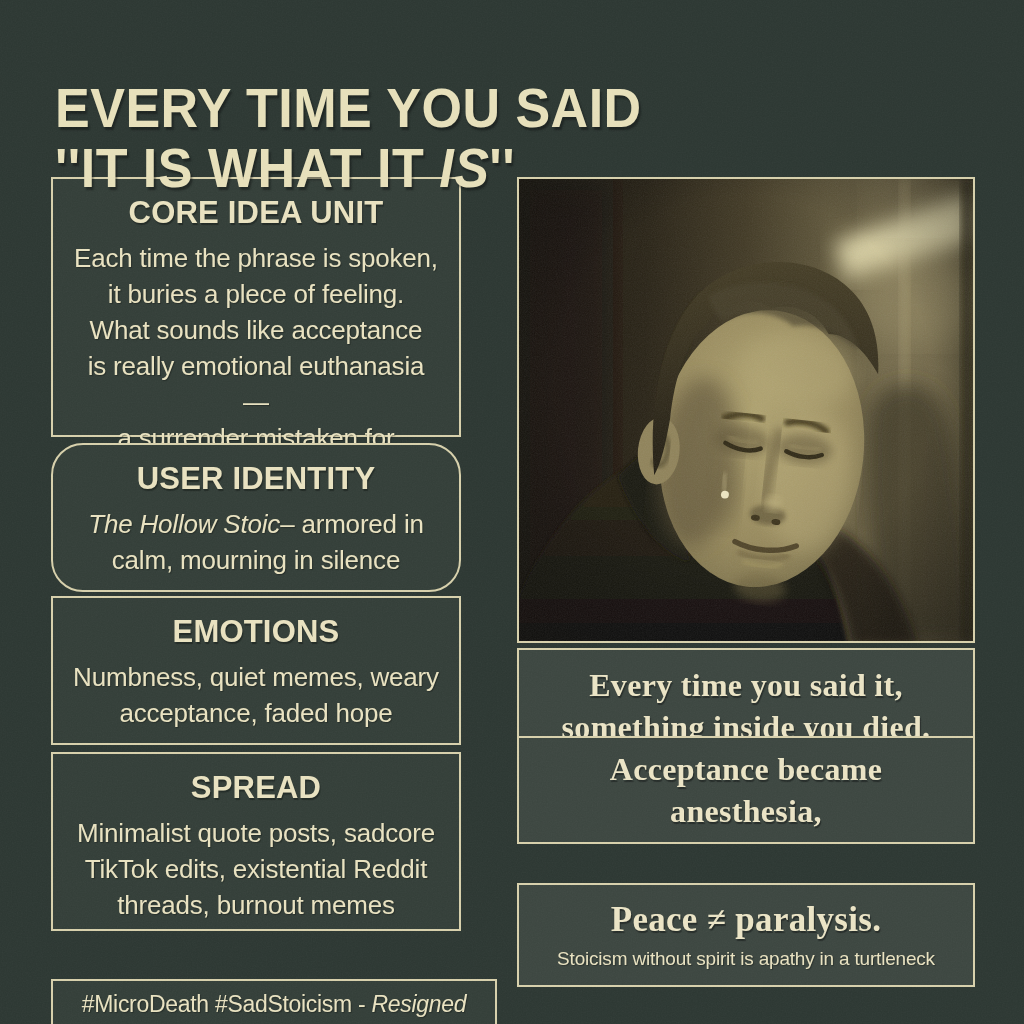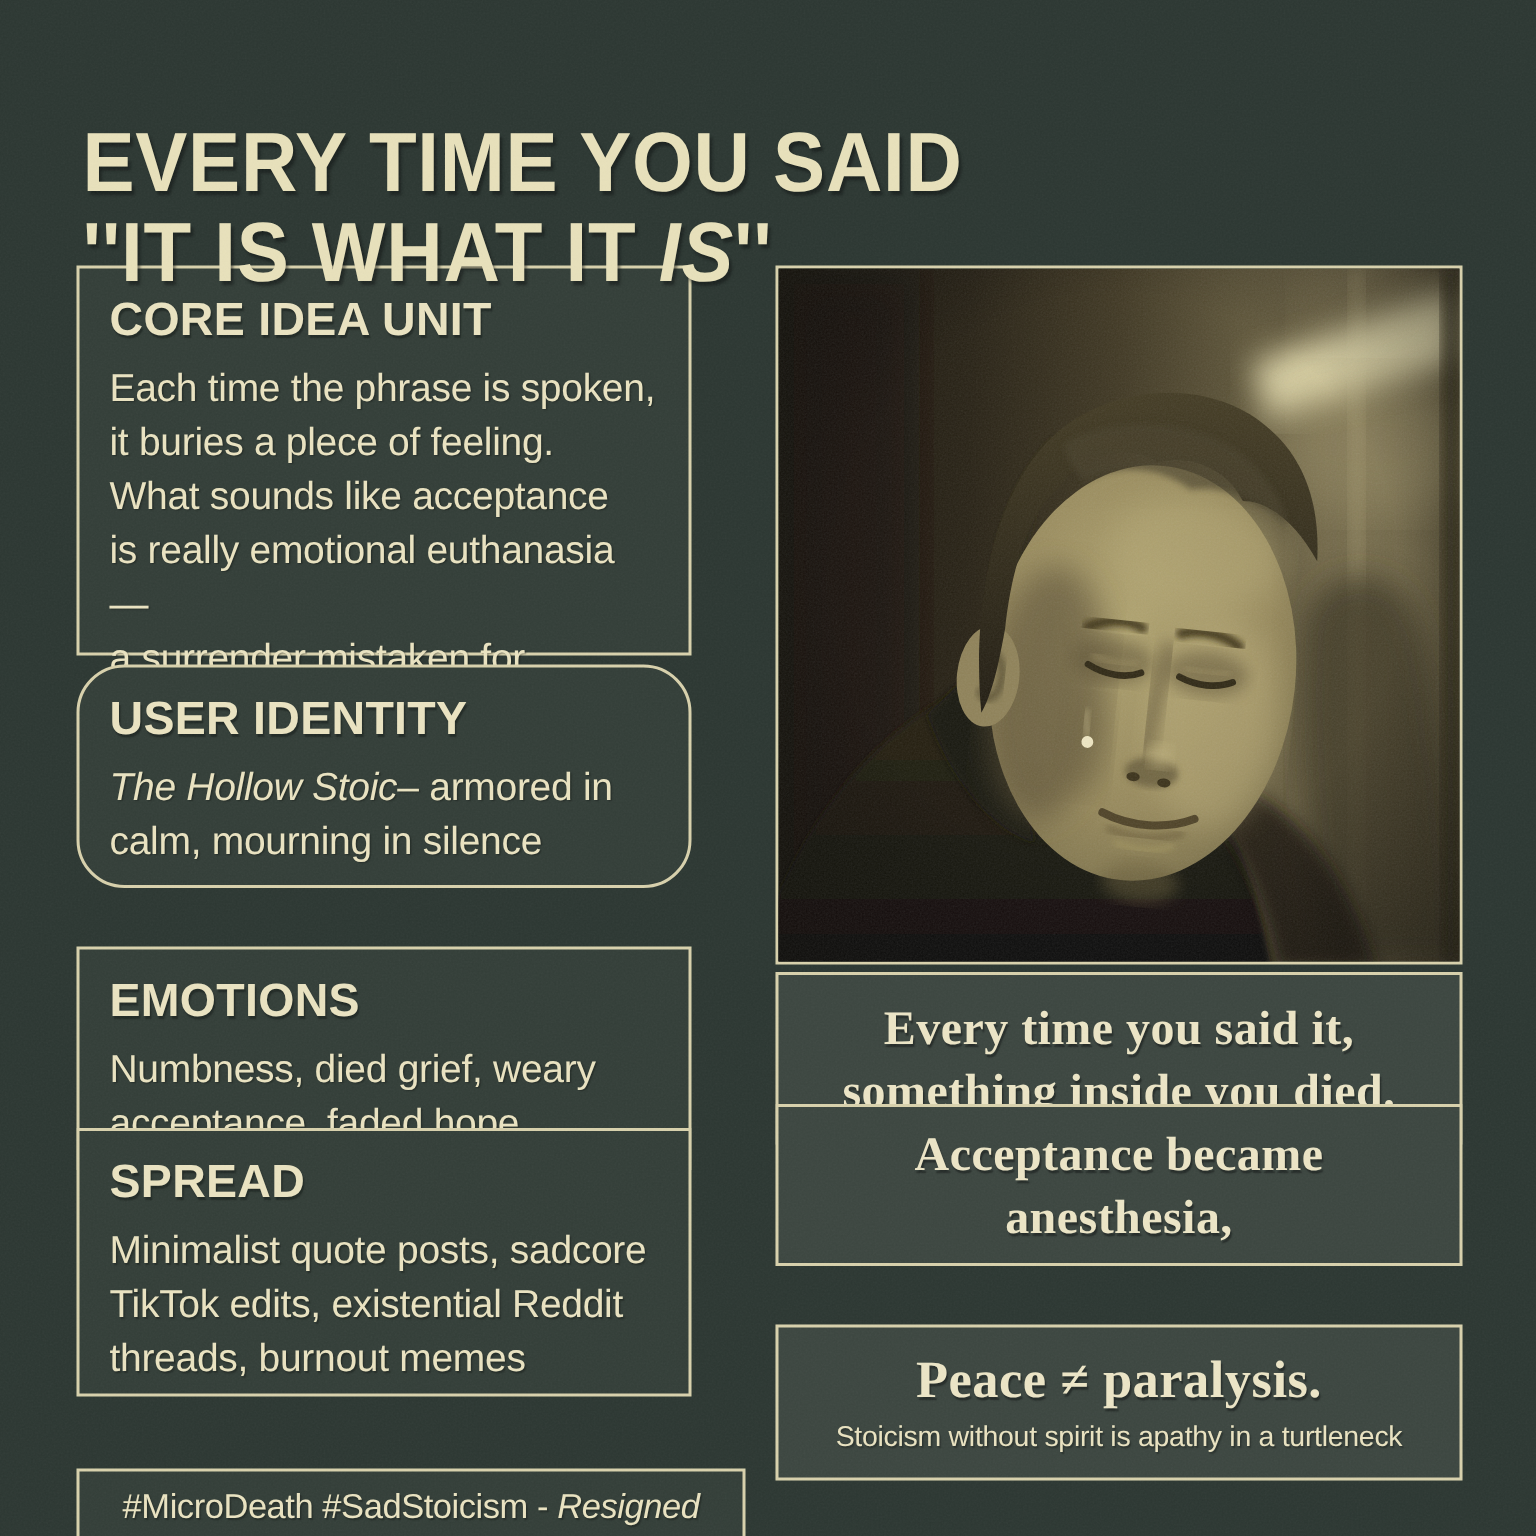--- a/index.html
+++ b/index.html
@@ -24,33 +24,33 @@
     letter-spacing:.5px;transform:scaleX(.93);transform-origin:left top;
     text-shadow:2px 3px 2px rgba(8,12,10,.45);white-space:nowrap;
   }
   .title em{font-style:italic;}
   
   .box{
     position:absolute;box-sizing:border-box;border:2px solid var(--border);
     background:var(--panel);
   }
   
-  .lbox{left:51px;width:410px;padding:16px 20px 10px 20px;}
+  .lbox{left:51px;width:410px;padding:16px 20px 10px 20px;text-align:center;}
   .lbox h2{
     margin:0 0 9px 0;font-size:31px;line-height:36px;font-weight:bold;
     color:var(--cream);letter-spacing:.2px;text-shadow:1px 2px 1px rgba(8,12,10,.4);
   }
   .lbox .body{
     margin:0;font-size:26px;line-height:36px;color:var(--cream);
     white-space:pre-line;letter-spacing:-.2px;text-shadow:1px 1px 1px rgba(8,12,10,.35);
   }
   .lbox .body em{font-style:italic;}
   #box-core{top:177px;height:260px;}
   #box-identity{top:443px;height:149px;border-radius:32px;}
-  #box-emotions{top:631px;height:149px;}
+  #box-emotions{top:596px;height:149px;}
   #box-spread{top:752px;height:179px;}
   #box-tags{
     top:979px;height:51px;left:51px;width:446px;padding:0;
     display:flex;align-items:center;justify-content:center;
   }
   #box-tags .tagline{
     font-size:23px;color:var(--cream);white-space:nowrap;letter-spacing:-.3px;
     text-shadow:1px 1px 1px rgba(8,12,10,.35);
   }
   #box-tags .tagline em{font-style:italic;}
@@ -95,21 +95,21 @@
   </section>
 
   <section class="box lbox" id="box-identity">
     <h2>USER IDENTITY</h2>
     <p class="body"><em>The Hollow Stoic</em><span>– armored in
 calm, mourning in silence</span></p>
   </section>
 
   <section class="box lbox" id="box-emotions">
     <h2>EMOTIONS</h2>
-    <p class="body">Numbness, died grief, weary
+    <p class="body">Numbness, quiet memes, weary
 acceptance, faded hope</p>
   </section>
 
   <section class="box lbox" id="box-spread">
     <h2>SPREAD</h2>
     <p class="body">Minimalist quote posts, sadcore
 TikTok edits, existential Reddit
 threads, burnout memes</p>
   </section>
 

